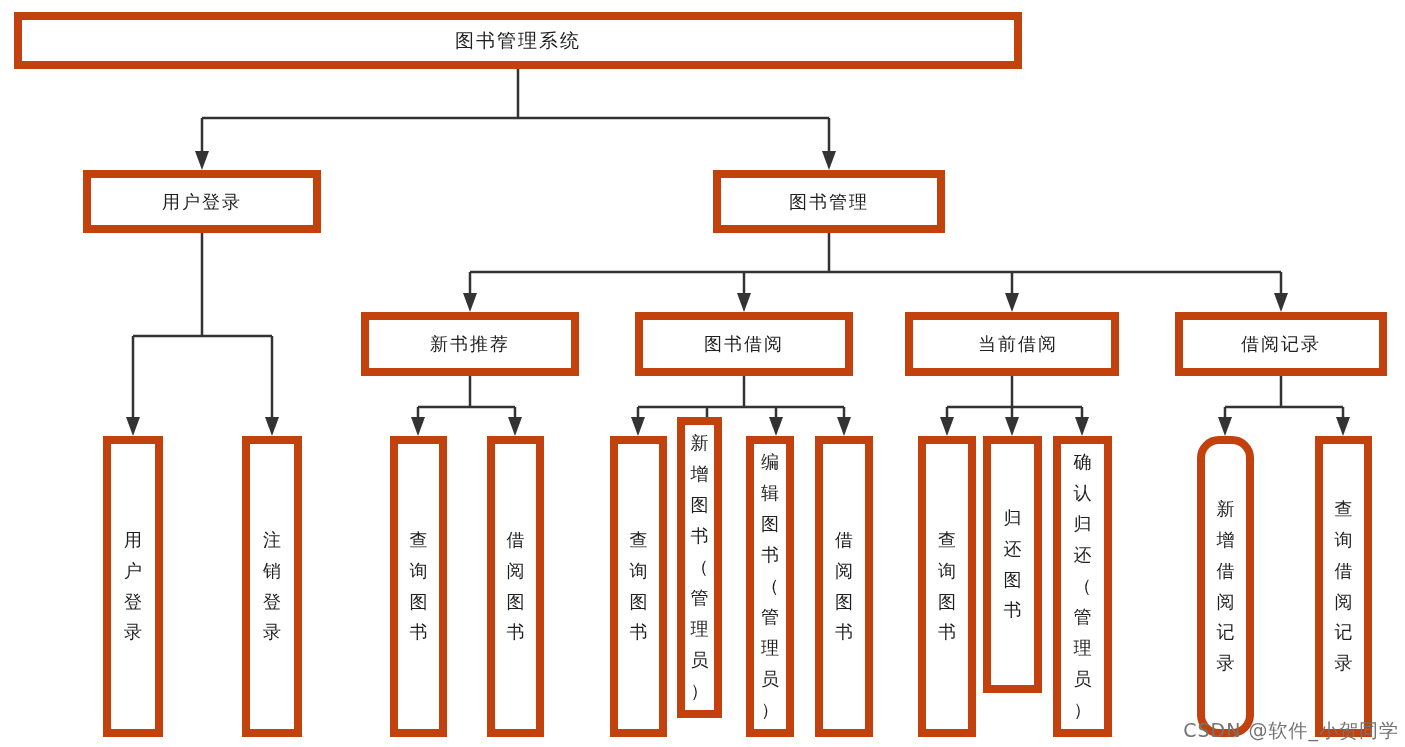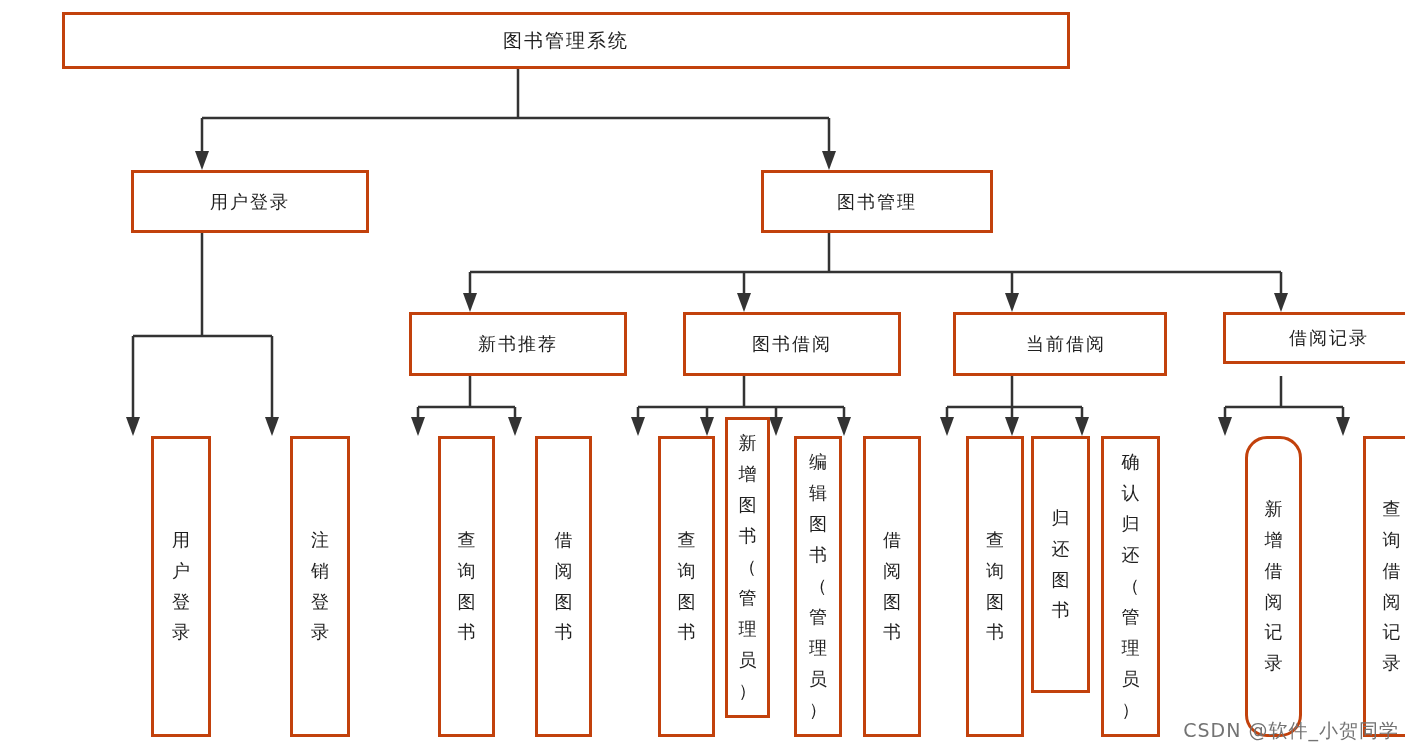--- a/index.html
+++ b/index.html
@@ -12,27 +12,26 @@
     overflow: hidden;
   }
   .connectors {
     position: absolute;
     left: 0; top: 0;
     width: 1405px; height: 747px;
   }
   .node {
     position: absolute;
     background: #ffffff;
-    border: 3px solid #c2410c;
+    border: 8px solid #c2410c;
     box-sizing: border-box;
     display: flex;
     align-items: center;
     justify-content: center;
     color: #1f1f1f;
-    margin-left: 48px;
   }
   .node.h span {
     font-size: 18px;
     letter-spacing: 2px;
     white-space: nowrap;
   }
   .node.root span {
     font-size: 19px;
   }
   .node.leaf { align-items: center; }
@@ -106,21 +105,21 @@
 
   <div class="node h" style="left:361px; top:312px; width:218px; height:64px;">
     <span>新书推荐</span>
   </div>
   <div class="node h" style="left:635px; top:312px; width:218px; height:64px;">
     <span>图书借阅</span>
   </div>
   <div class="node h" style="left:905px; top:312px; width:214px; height:64px;padding-left:12px;">
     <span>当前借阅</span>
   </div>
-  <div class="node h" style="left:1175px; top:312px; width:212px; height:52px;justify-content:center;">
+  <div class="node h" style="left:1175px; top:312px; width:212px; height:64px;justify-content:center;">
     <span>借阅记录</span>
   </div>
 
   <div class="node leaf" style="left:103px; top:436px; width:60px; height:301px;">
     <span class="vtext">用户登录</span>
   </div>
   <div class="node leaf" style="left:242px; top:436px; width:60px; height:301px;">
     <span class="vtext">注销登录</span>
   </div>
 

